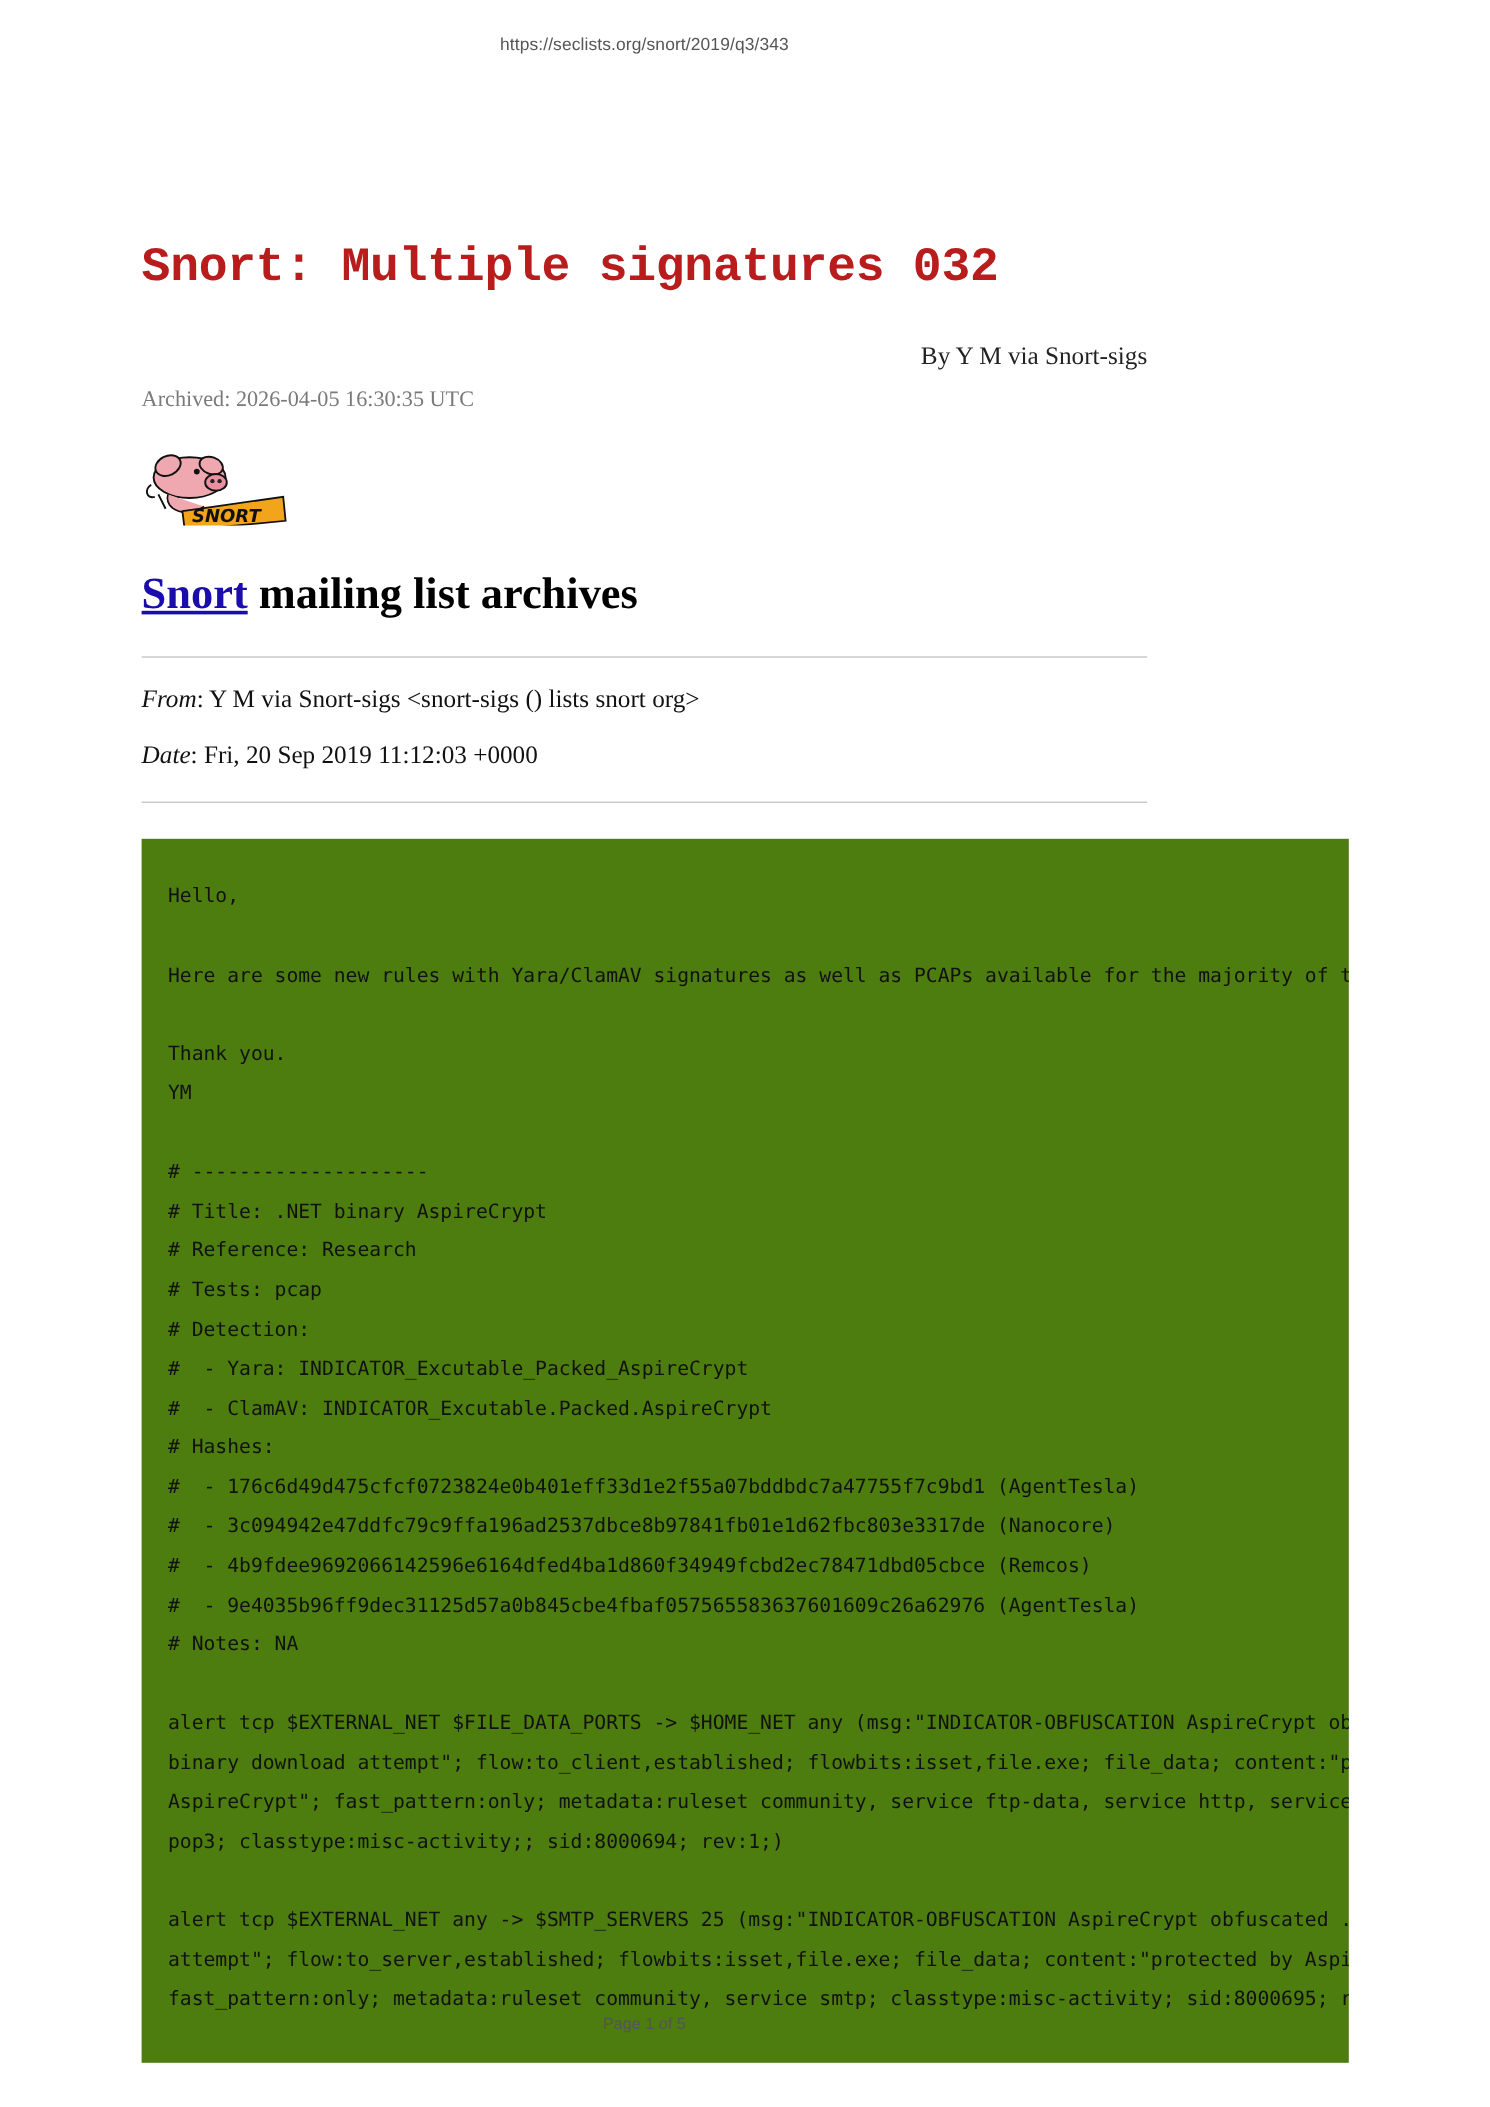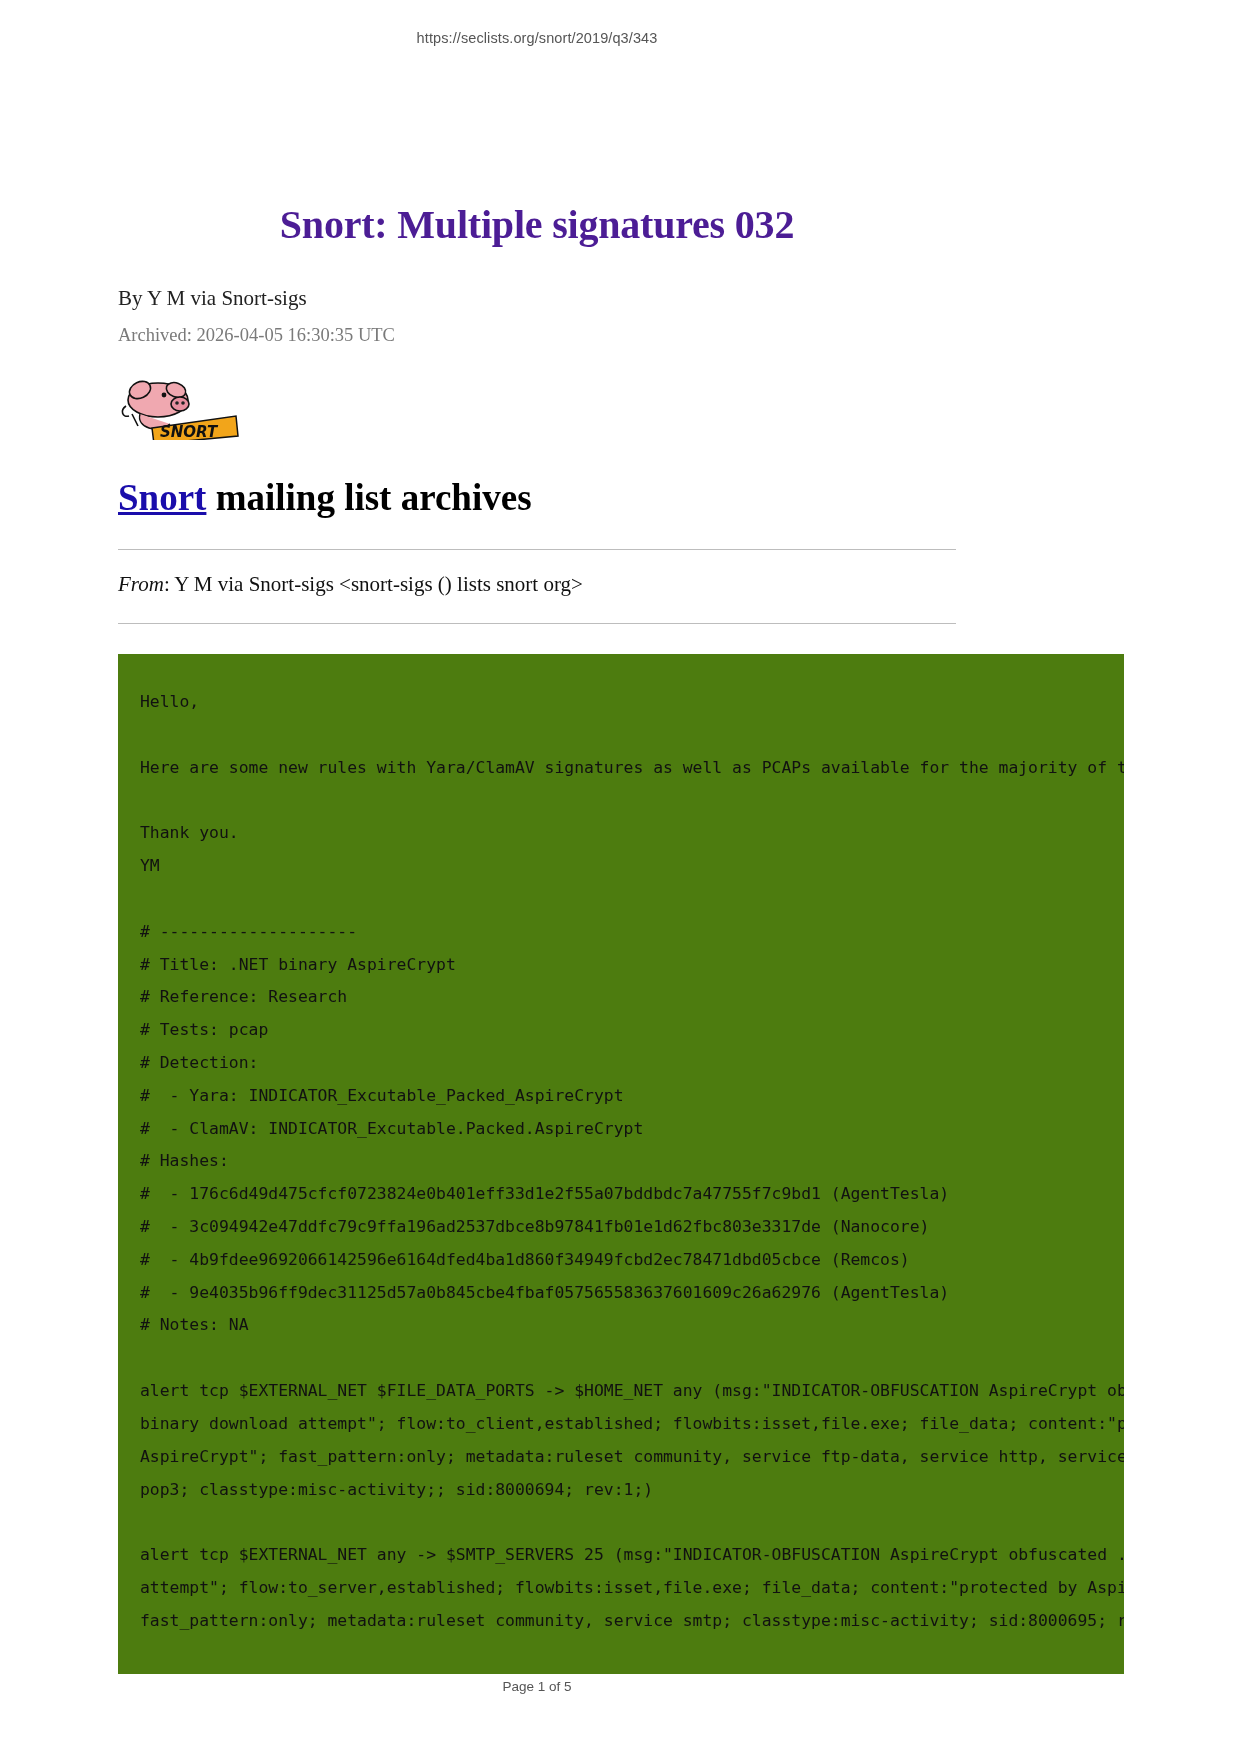--- a/index.html
+++ b/index.html
@@ -26,32 +26,32 @@
     font-size: 14.5px;
     color: #555555;
     padding-top: 30px;
     letter-spacing: 0.1px;
   }
   .content {
     padding: 0 118px;
     box-sizing: border-box;
   }
   h1.doc-title {
-    font-family: Liberation Serif, serif;
+    font-family: Liberation Mono, monospace;
     font-size: 40px;
     font-weight: bold;
     margin: 155px 0 0 0;
     letter-spacing: -0.2px;
-    color: #4c1d95;
-    text-align: center;
+    color: #b91c1c;
   }
   .byline {
     font-size: 21px;
     margin-top: 38px;
     color: #222222;
+    text-align: right;
   }
   .archived {
     font-size: 18.5px;
     margin-top: 14px;
     color: #7a7a7a;
   }
   .logo-wrap {
     margin-top: 32px;
     height: 64px;
   }
@@ -149,20 +149,23 @@
     <h2 class="list-title">
       <a href="#">Snort</a><span> mailing list archives</span>
     </h2>
 
     <hr class="hr">
 
     <div class="meta-line">
       <em>From</em><span>: Y M via Snort-sigs &lt;snort-sigs () lists snort org&gt;</span>
     </div>
 
+    <div class="meta-line">
+      <em>Date</em><span>: Fri, 20 Sep 2019 11:12:03 +0000</span>
+    </div>
 
     <hr class="hr2">
 
     <pre class="message-body">Hello,
 
 Here are some new rules with Yara/ClamAV signatures as well as PCAPs available for the majority of t
 
 Thank you.
 YM
 

